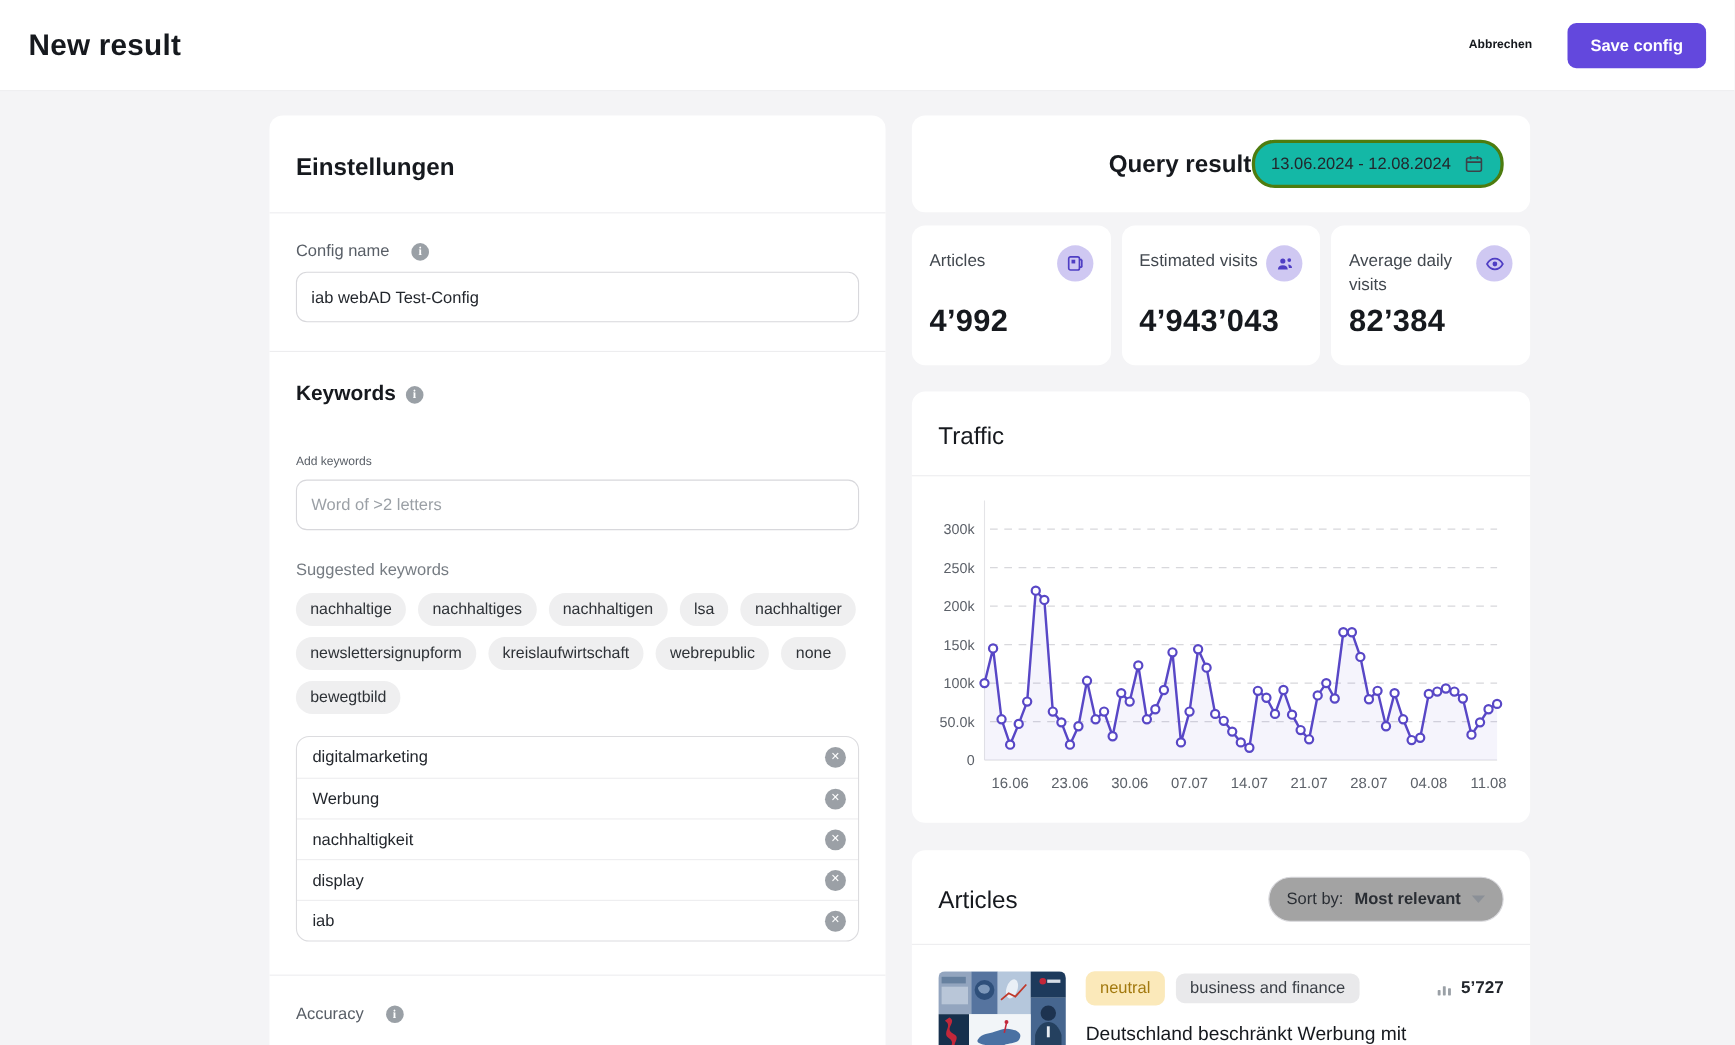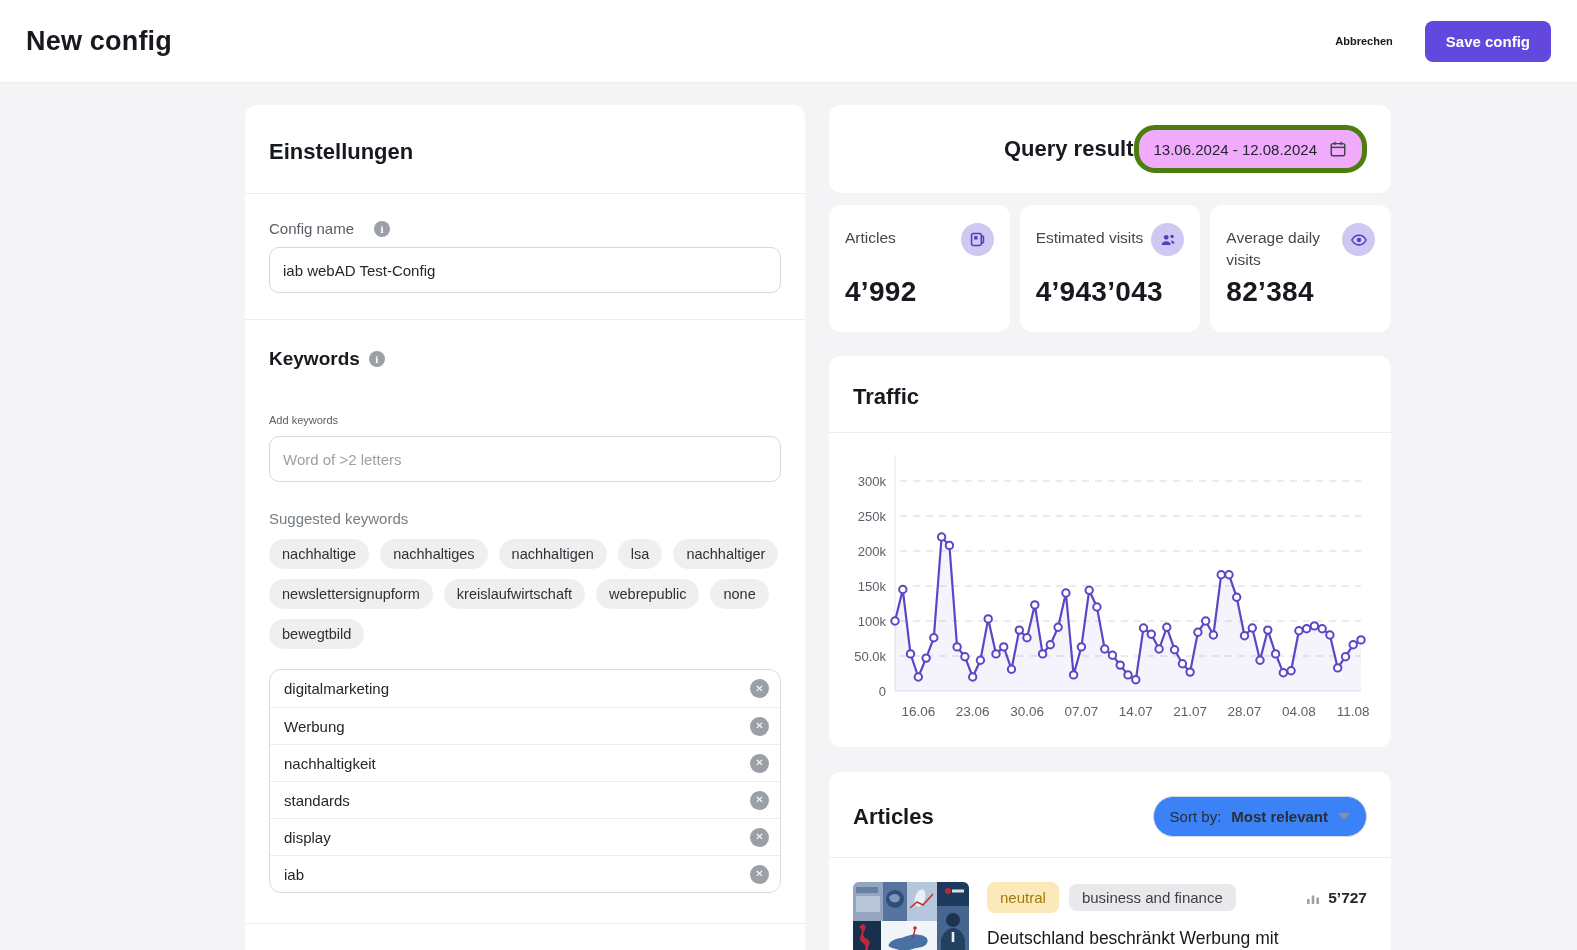--- a/index.html
+++ b/index.html
@@ -59,58 +59,58 @@
   .info-icon {
     display:inline-flex; width:16px; height:16px; border-radius:50%; background:#9aa0a6;
     align-items:center; justify-content:center; flex-shrink:0;
   }
   .info-icon::before { content:"i"; color:#fff; font-size:11px; font-weight:700; font-family:"Liberation Serif", serif; }
   
   .right-col { width:562px; }
   .qr-card { height:88px; display:flex; align-items:center; justify-content:flex-end; padding:0 24px; }
   .qr-card h2 { margin:0; font-size:22px; font-weight:700; color:#16191e; }
   .date-pill {
-    display:flex; align-items:center; gap:12px; border:5px solid #4d7c0f; border-radius:21px;
-    background:#f0abfc; padding:10px 15px; font-family:inherit; font-size:15px; color:#23272d; cursor:pointer;
+    display:flex; align-items:center; gap:12px; border:3px solid #4d7c0f; border-radius:21px;
+    background:#14b8a6; padding:10px 15px; font-family:inherit; font-size:15px; color:#23272d; cursor:pointer;
   }
   .stats { display:flex; gap:10px; margin-top:12px; }
   .stat-card { flex:1; background:#fff; border-radius:12px; padding:18px 16px 24px; min-height:127px;
     display:flex; flex-direction:column; justify-content:space-between; }
   .stat-top { display:flex; justify-content:space-between; align-items:flex-start; gap:6px; }
   .stat-label { font-size:15.5px; color:#42484f; line-height:1.4; padding-top:4px; }
   .stat-icon { width:33px; height:33px; border-radius:50%; background:#cfc8f2; flex-shrink:0;
     display:flex; align-items:center; justify-content:center; }
   .stat-value { font-size:28px; font-weight:700; color:#16191e; letter-spacing:.3px; }
   .traffic-card { margin-top:24px; }
-  .traffic-card h2, .articles-card h2 { margin:0; font-size:22px; font-weight:700; color:#16191e; }
+  .traffic-card h2, .articles-card h2 { margin:0; font-size:22px; font-weight:400; color:#16191e; }
   .traffic-head { padding:28px 24px 22px; }
   .chart-wrap { padding:12px 12px 6px 4px; }
   .articles-card { margin-top:25px; min-height:165px; }
   .articles-head { display:flex; align-items:center; justify-content:space-between; padding:24px 24px 20px; }
   .sort-pill {
     display:flex; align-items:center; gap:10px; border:1px solid #d8d8dc; border-radius:22px;
-    background:#3b82f6; padding:11px 16px; font-family:inherit; font-size:15px; color:#2a2e34; cursor:pointer;
+    background:#a3a3a3; padding:11px 16px; font-family:inherit; font-size:15px; color:#2a2e34; cursor:pointer;
   }
   .sort-pill b { font-weight:700; }
   .chev { width:0; height:0; border-left:6px solid transparent; border-right:6px solid transparent;
     border-top:7px solid #8b9097; }
   .article-item { display:flex; gap:18px; padding:24px; }
   .article-thumb { width:116px; height:78px; border-radius:6px; overflow:hidden; flex-shrink:0; }
   .article-body { flex:1; min-width:0; }
   .badges-row { display:flex; align-items:center; gap:10px; }
   .badge-sentiment { background:#fbe9ba; color:#a2790e; font-size:15px; padding:7px 13px; border-radius:8px; }
   .badge-category { background:#e9e9eb; color:#3a3f46; font-size:15px; padding:5px 13px; border-radius:8px; }
   .visits { margin-left:auto; display:flex; align-items:center; gap:8px; font-size:15.5px; color:#23272d;font-weight:bold; }
   .article-title { margin-top:15px; font-size:17.5px; color:#16191e; cursor:pointer; }
 </style>
 </head>
 <body>
 
 <header class="topbar">
-  <h1>New config</h1>
+  <h1>New result</h1>
   <div class="topbar-actions">
     <button class="btn-text">Abbrechen</button>
     <button class="btn-primary">Save config</button>
   </div>
 </header>
 
 <div class="content">
 
   <section class="card left-card">
     <h2>Einstellungen</h2>
@@ -152,24 +152,20 @@
         <div class="kw-row">
           <span>digitalmarketing</span>
           <button class="x-btn"></button>
         </div>
         <div class="kw-row">
           <span>Werbung</span>
           <button class="x-btn"></button>
         </div>
         <div class="kw-row">
           <span>nachhaltigkeit</span>
-          <button class="x-btn"></button>
-        </div>
-        <div class="kw-row">
-          <span>standards</span>
           <button class="x-btn"></button>
         </div>
         <div class="kw-row">
           <span>display</span>
           <button class="x-btn"></button>
         </div>
         <div class="kw-row">
           <span>iab</span>
           <button class="x-btn"></button>
         </div>

